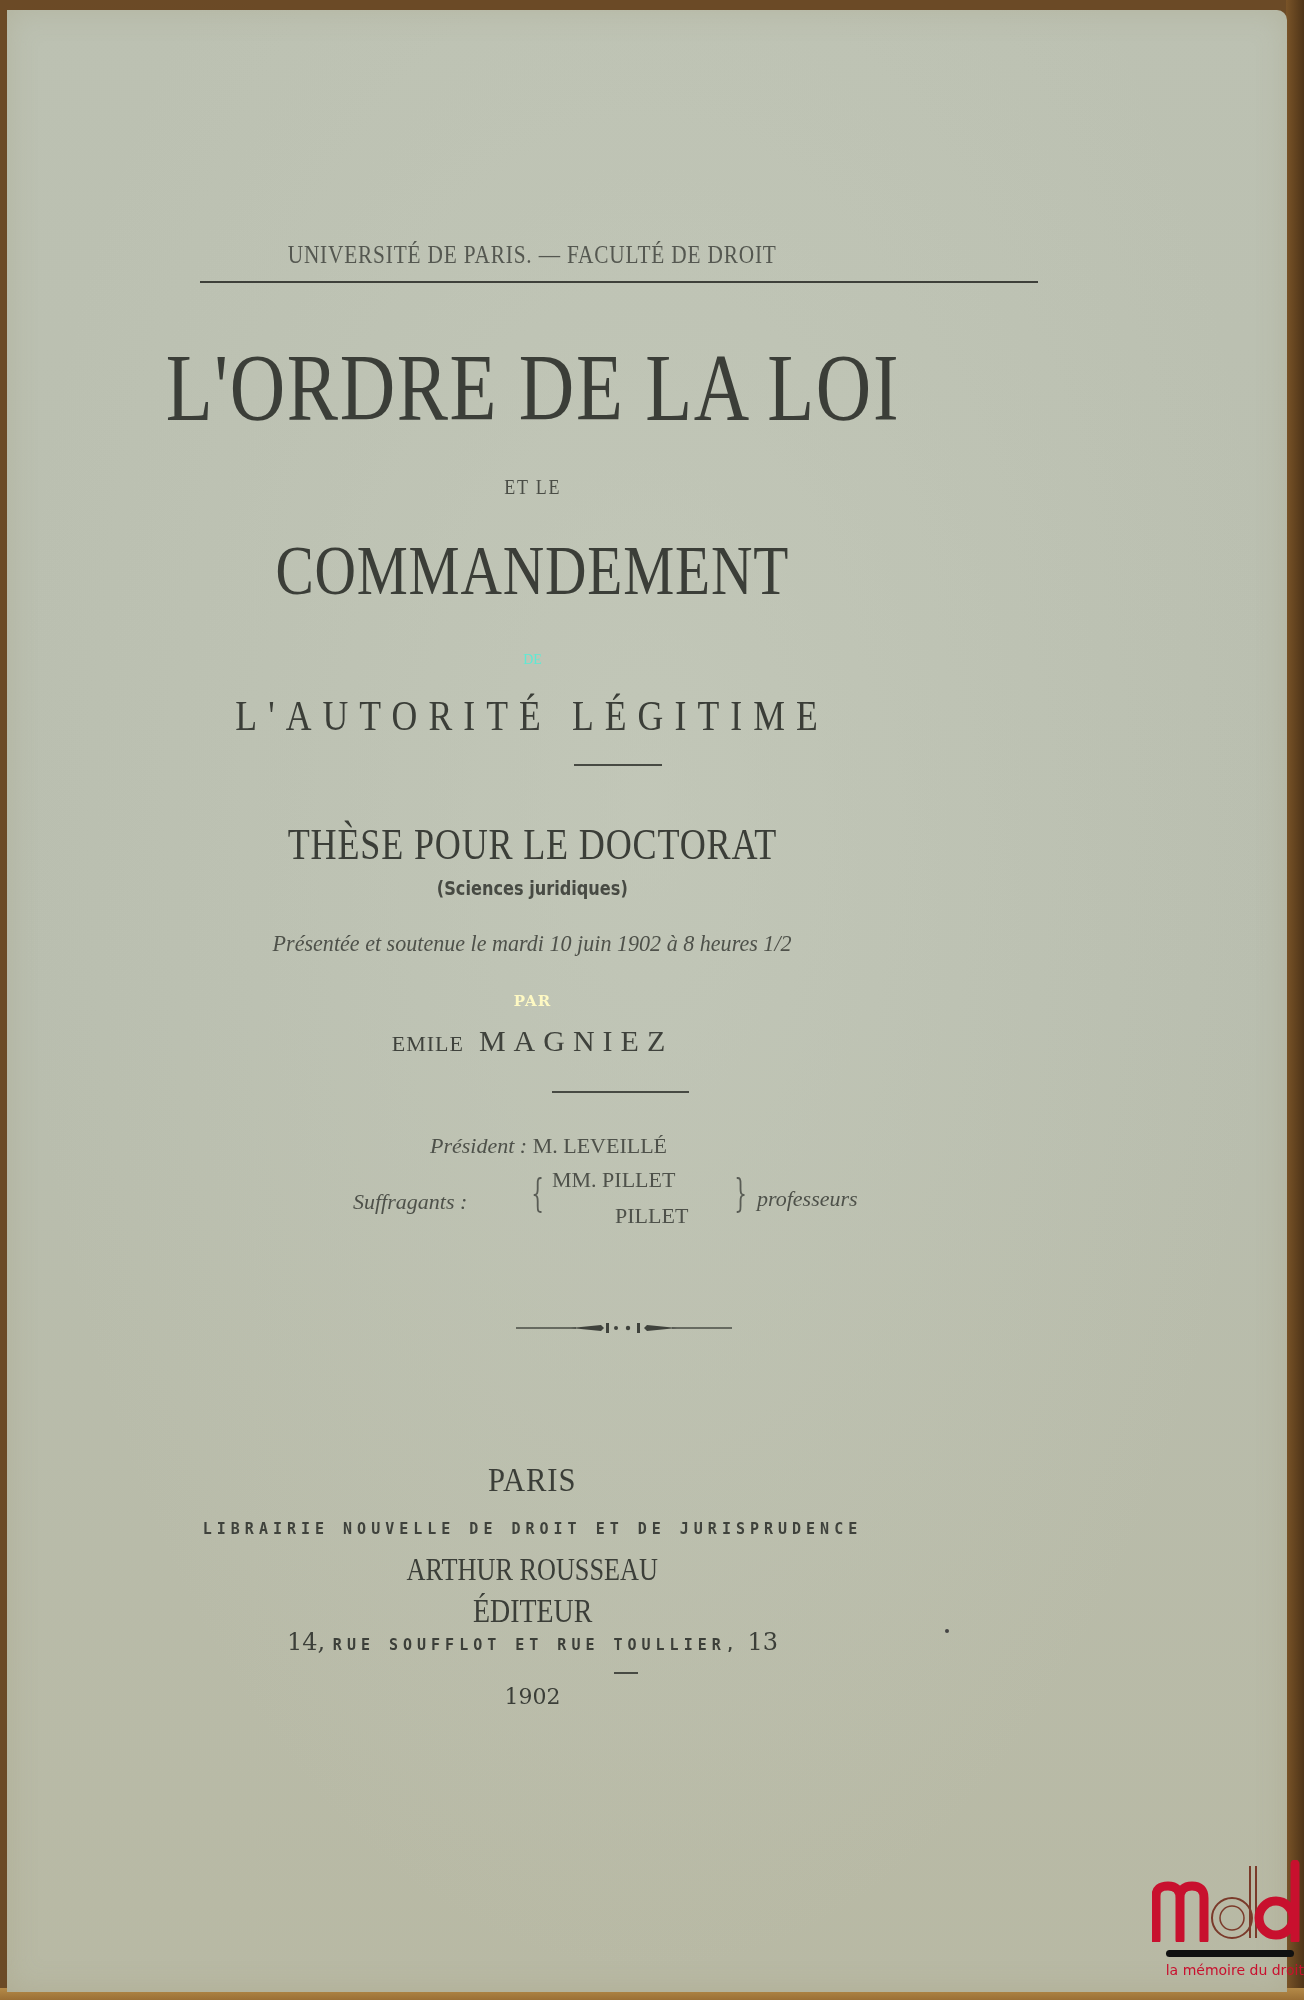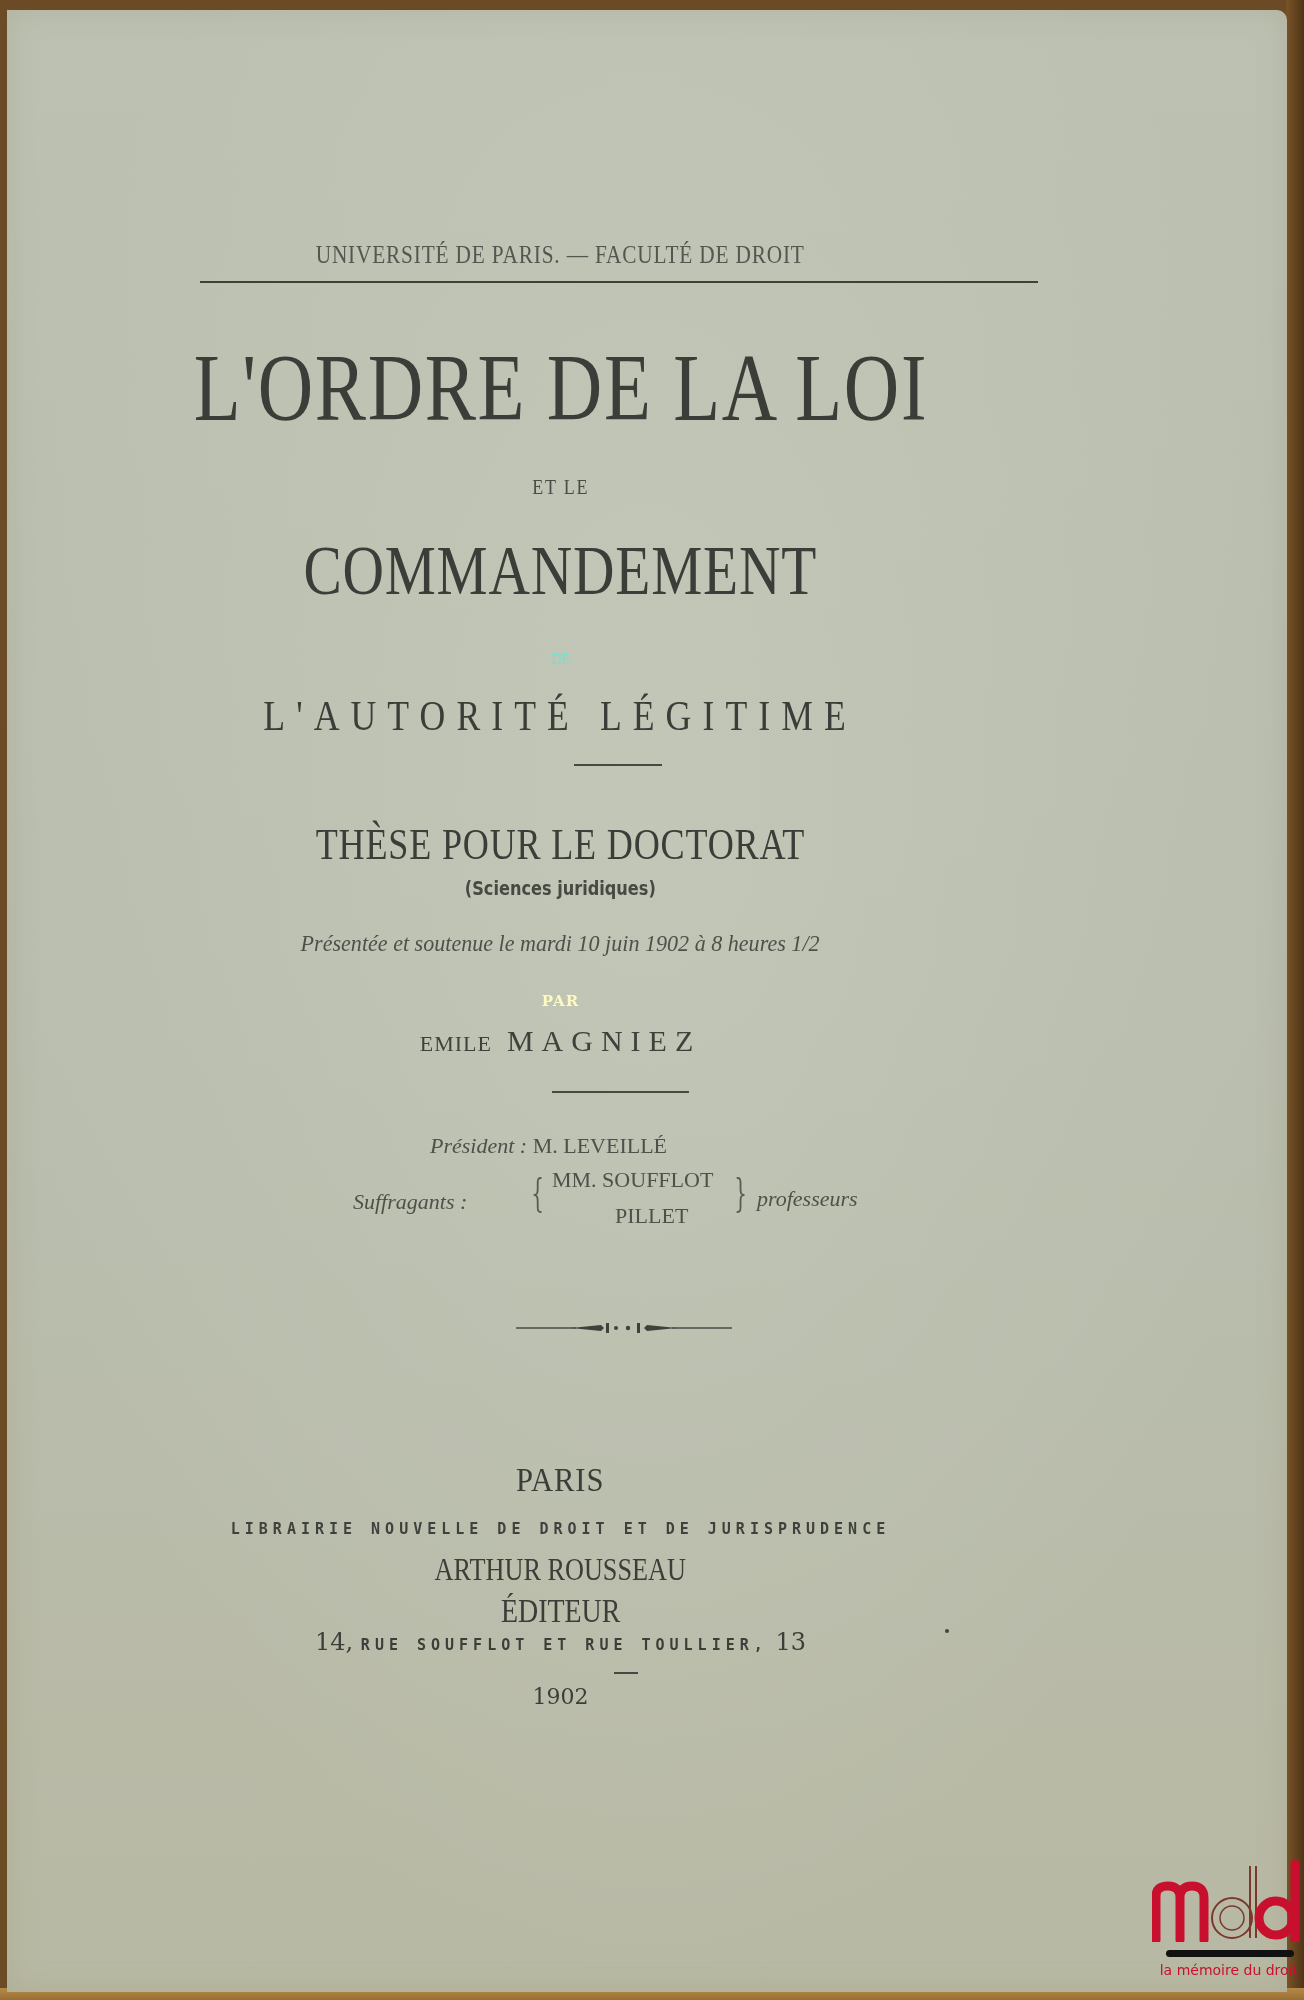--- a/index.html
+++ b/index.html
@@ -14,21 +14,21 @@
     background: linear-gradient(to right, #7a5428, #4e3418); }
   .paper {
     position: absolute; left: 7px; top: 10px; width: 1280px; height: 1982px;
     background:
       radial-gradient(ellipse at 50% 40%, rgba(200,205,190,0.55), rgba(0,0,0,0) 70%),
       linear-gradient(to bottom, #bcc1b2 0%, #b9beaf 50%, #b8b9a4 100%);
     border-top-right-radius: 10px;
     box-shadow: inset 0 0 30px rgba(150,140,100,0.25);
   }
   .ink { color: #3b3e38; }
-  .line { position: absolute; left: 0; width: 1065px; text-align: center; white-space: nowrap; padding-left: 28px; }
+  .line { position: absolute; left: 0; width: 1065px; text-align: center; white-space: nowrap; }
   .cond { font-family: "Liberation Serif", serif; transform-origin: center; display: inline-block; }
 
   .hdr { top: 240px; font-size: 26px; letter-spacing: 1px; color: #545750; }
   .hdr span { display: inline-block; transform: scaleX(0.82); }
   .rule-top { position: absolute; left: 200px; width: 838px; top: 281px; height: 2px; background: #3e403a; }
 
   .title { top: 340px; font-size: 96px; line-height: 96px; }
   .title span { display: inline-block; transform: scaleX(0.80); letter-spacing: 2px; }
 
   .etle { top: 476px; font-size: 20px; color: #4a4d46; }
@@ -78,21 +78,21 @@
   .addr { top: 1628px; font-size: 24px; color: #3c3f39; }
   .addr .mono { font-size: 15px; font-weight: bold; letter-spacing: 5px; font-family: "DejaVu Sans Mono", monospace; }
   .dash-s { position: absolute; left: 614px; width: 24px; top: 1672px; height: 2px; background: #474a43; }
   .year { top: 1684px; font-size: 22px; }
 
   .speck { position: absolute; left: 945px; top: 1629px; width: 4px; height: 4px; border-radius: 50%; background: #444; }
 
   .logo { position: absolute; left: 1140px; top: 1858px; width: 164px; height: 142px; }
   .logo-mdd { position: absolute; left: 12px; top: 2px; width: 150px; height: 82px; }
   .logo-bar { position: absolute; left: 26px; top: 92px; width: 128px; height: 7px; background: #111; border-radius: 4px; }
-  .logo-tag { position: absolute; left: 0; top: 104px; width: 164px; text-align: right; padding-right: 6px; box-sizing: border-box;
+  .logo-tag { position: absolute; left: 0; top: 104px; width: 164px; text-align: right; box-sizing: border-box;
     font-family: "DejaVu Sans", sans-serif; font-size: 14px; color: #c8102e; white-space: nowrap; }
 </style>
 </head>
 <body>
 
 <div class="bg-right"></div>
 <div class="bg-bottom"></div>
 
 <div class="paper"></div>
 
@@ -115,21 +115,21 @@
 </div>
 <div class="rule-b"></div>
 
 <div class="jury">
   <div class="president cond">
     <span class="jlabel">Président :</span>
     <span>M. LEVEILLÉ</span>
   </div>
   <div class="suff jlabel cond">Suffragants :</div>
   <div class="brace brace-l">{</div>
-  <div class="mm cond">MM. SOUFFLOT</div>
+  <div class="mm cond">MM. PILLET</div>
   <div class="pillet cond">PILLET</div>
   <div class="brace brace-r">}</div>
   <div class="prof cond">professeurs</div>
 </div>
 
 <svg class="ornament" viewBox="0 0 216 20">
   <line x1="0" y1="10" x2="60" y2="10" stroke="#4a4d46" stroke-width="1.5"></line>
   <path d="M55 10 L85 7 L88 10 L85 13 Z" fill="#3f423c"></path>
   <rect x="90" y="5" width="3" height="10" fill="#3f423c"></rect>
   <circle cx="100" cy="10" r="2" fill="#3f423c"></circle>

